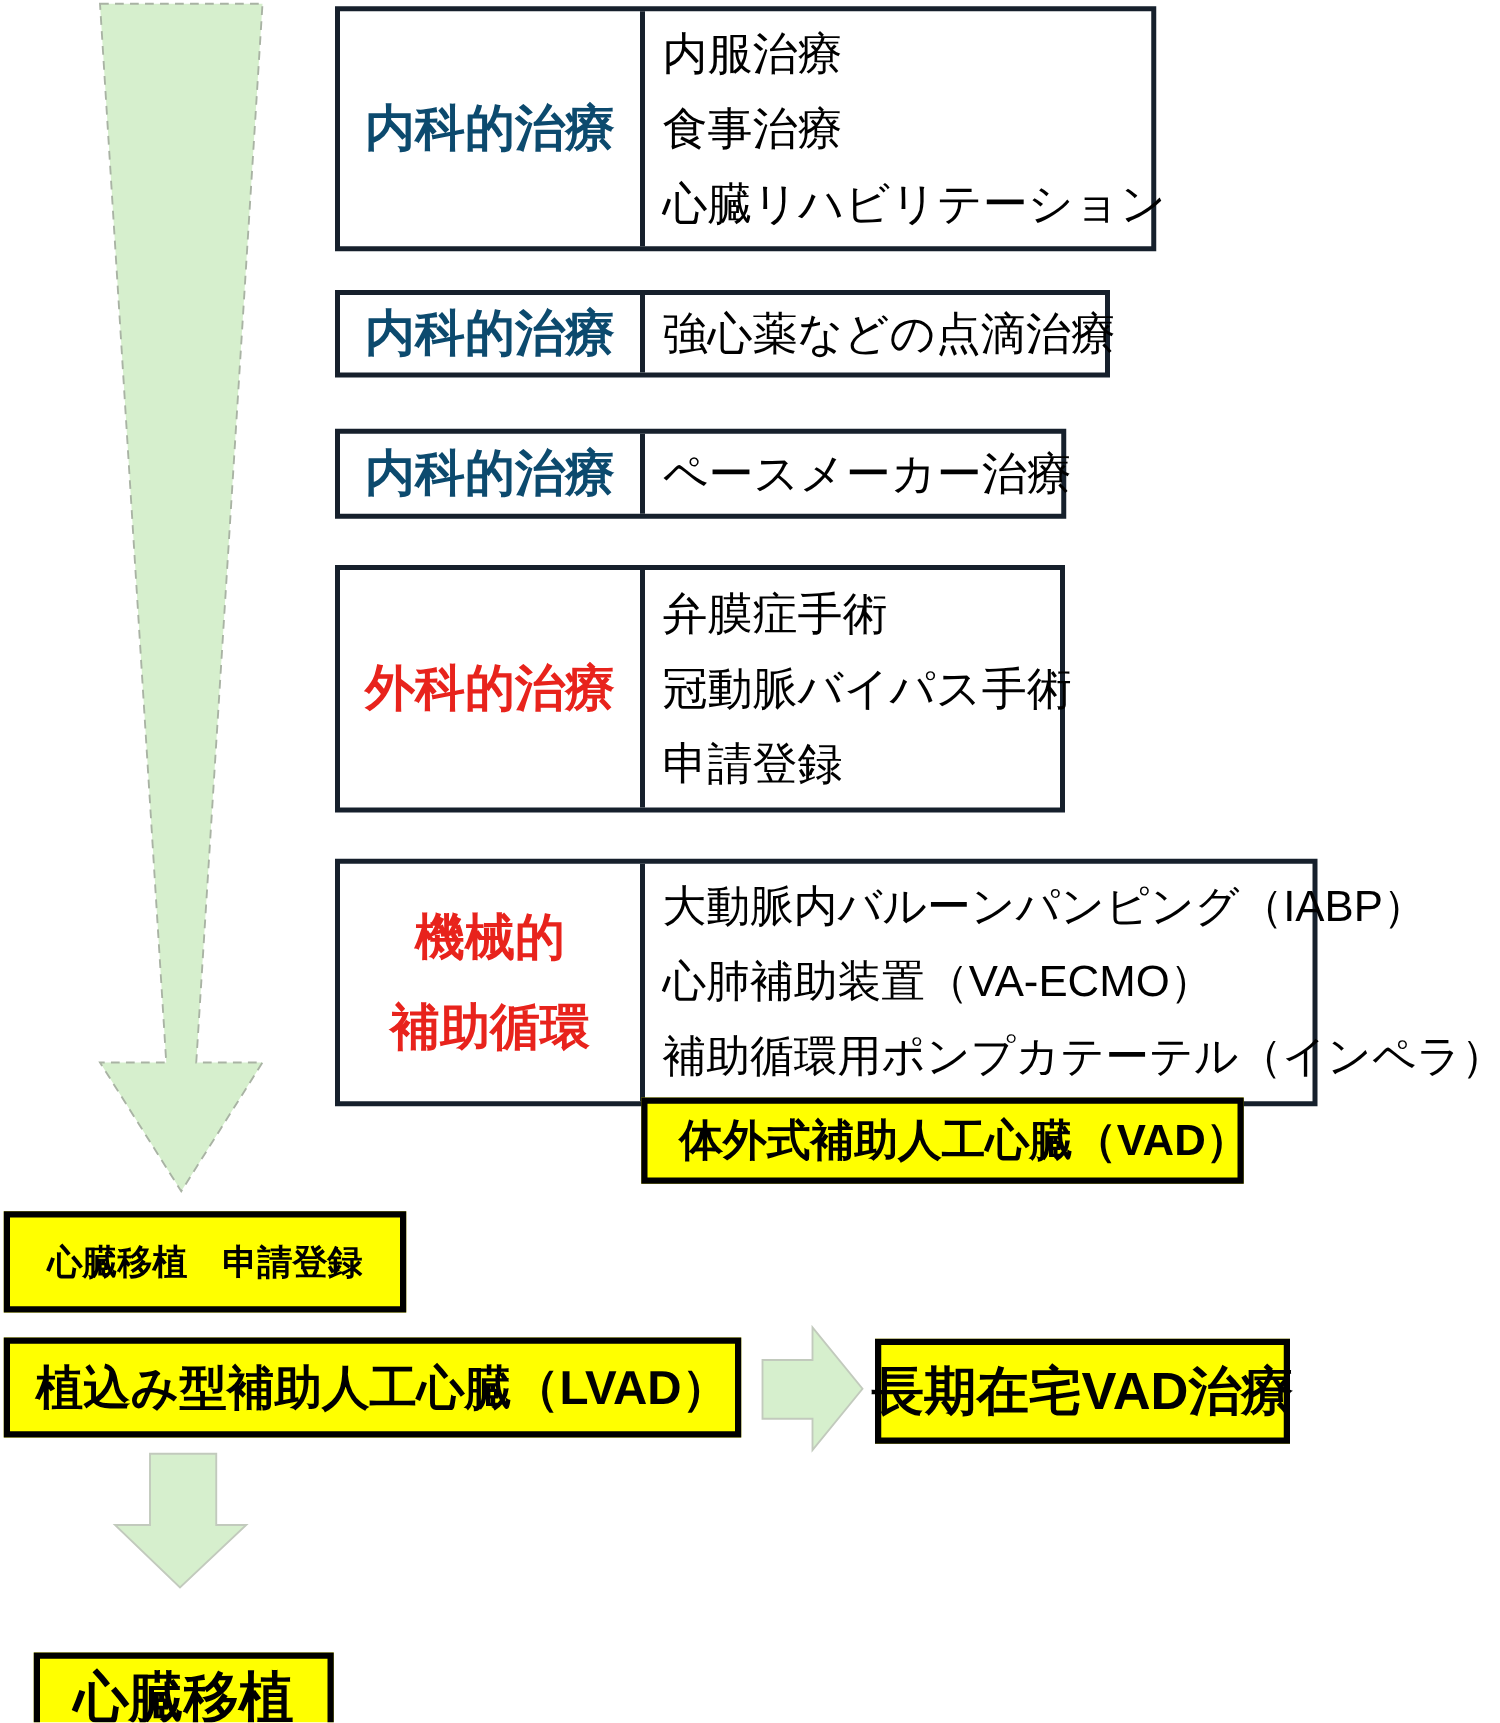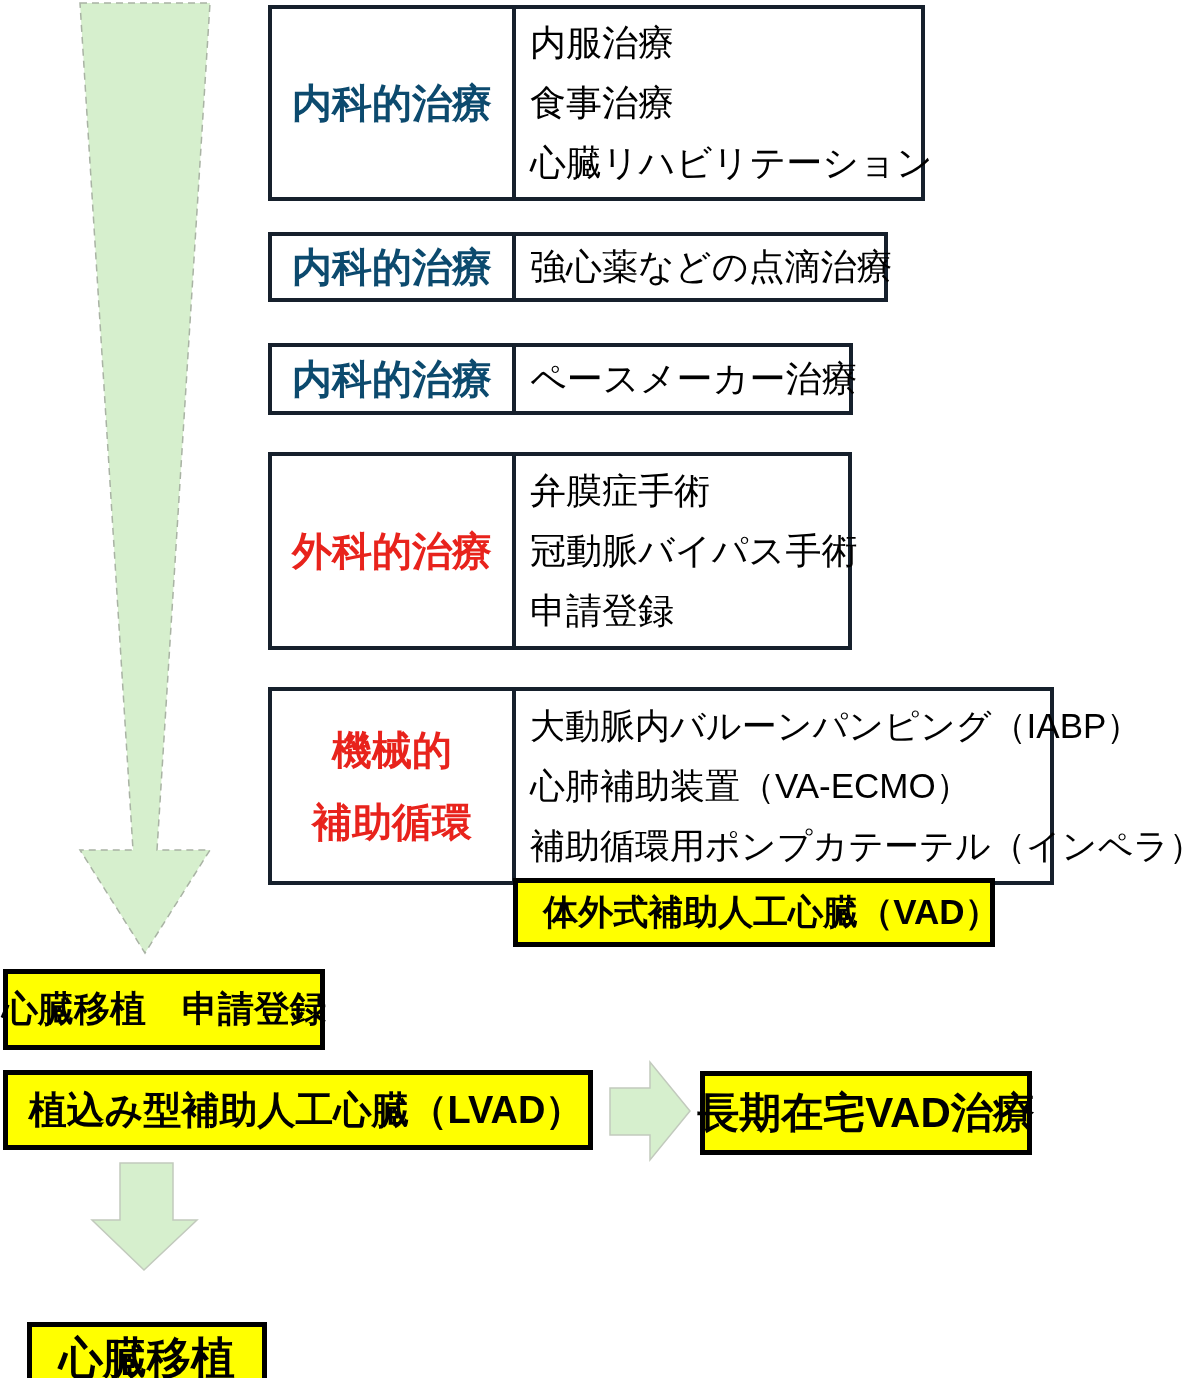--- a/index.html
+++ b/index.html
@@ -70,21 +70,21 @@
     border: 5px solid #000000;
     background: #ffff00;
     display: flex;
     align-items: center;
     justify-content: center;
     font-weight: bold;
     color: #000000;
     white-space: nowrap;
   }
   #box-vad        { left: 513px; top: 878px;  width: 482px; height: 69px; font-size: 35px; padding-left: 35px; }
-  #box-reg        { left: 3px;   top: 969px;  width: 322px; height: 81px; font-size: 36px; }
+  #box-reg        { left: 3px;   top: 969px;  width: 322px; height: 81px; font-size: 28px; }
   #box-lvad       { left: 3px;   top: 1070px; width: 590px; height: 80px; font-size: 38px; padding-left: 16px; }
   #box-homevad    { left: 700px; top: 1071px; width: 332px; height: 84px; font-size: 42px; }
   #box-transplant { left: 27px;  top: 1322px; width: 240px; height: 72px; font-size: 44px; }
 </style>
 </head>
 <body>
 
 <div class="canvas">
 
   <svg class="arrow-layer" width="1200" height="1378" viewBox="0 0 1200 1378" xmlns="http://www.w3.org/2000/svg">

